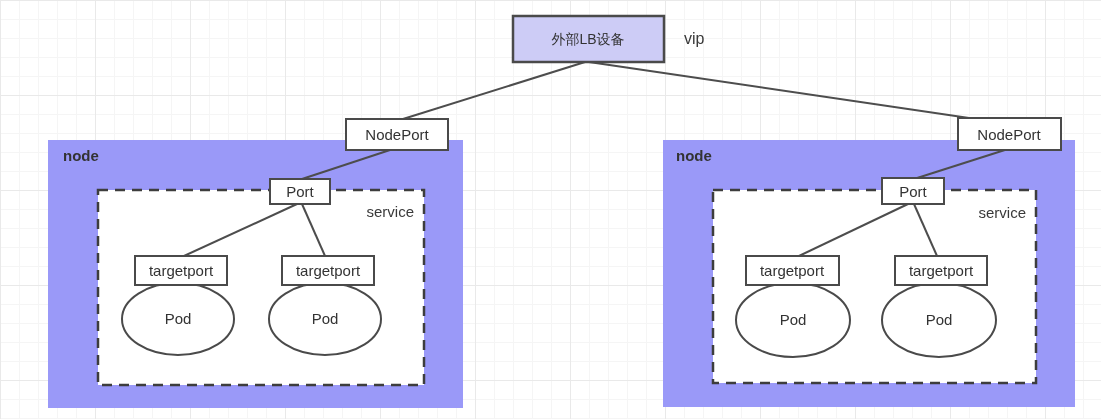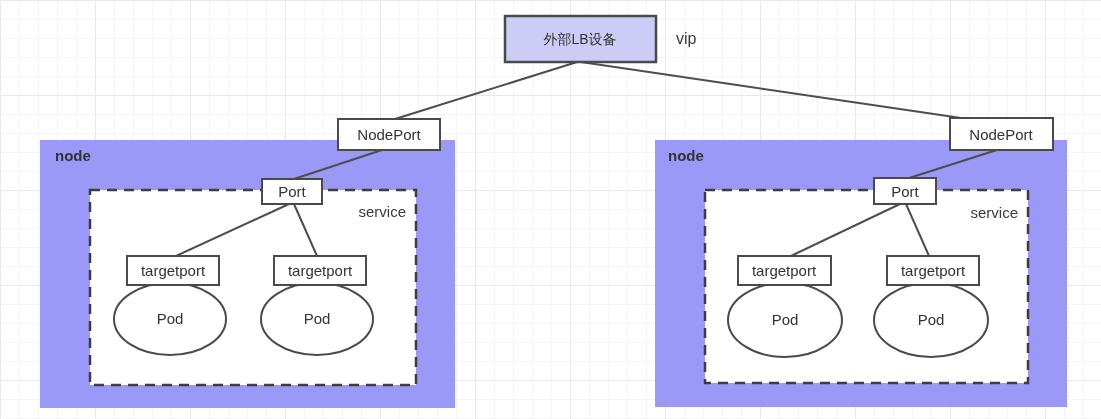--- a/index.html
+++ b/index.html
@@ -16,20 +16,21 @@
       linear-gradient(90deg, #e9e9e9 1px, transparent 1px),
       linear-gradient(#f5f5f5 1px, transparent 1px),
       linear-gradient(90deg, #f5f5f5 1px, transparent 1px);
     background-size: 95px 95px, 95px 95px, 19px 19px, 19px 19px;
     font-family: "Liberation Sans", "DejaVu Sans", sans-serif;
   }
   #stage {
     position: relative;
     width: 1000px;
     height: 419px;
+    margin-left: 8px;
   }
   svg { position: absolute; left: 0; top: 0; display: block; }
   .conn {
     stroke: #4d4d4d;
     stroke-width: 2;
     fill: none;
   }
   .shape {
     fill: #ffffff;
     stroke: #4a4a4a;

